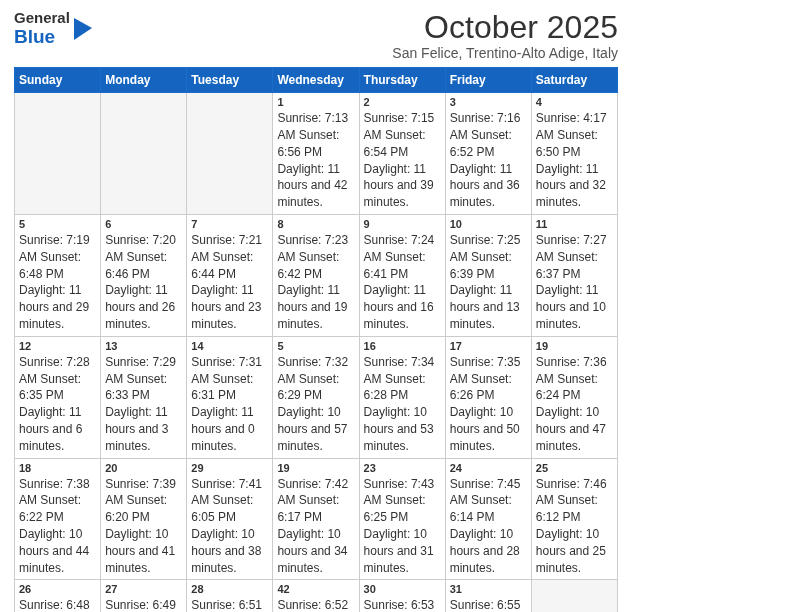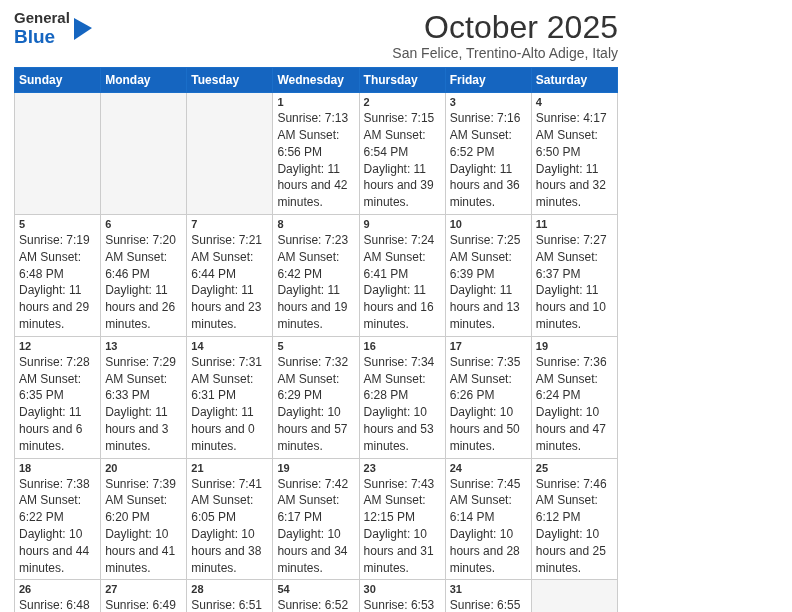--- a/index.html
+++ b/index.html
@@ -262,35 +262,35 @@
 Sunset: 6:22 PM
 Daylight: 10 hours and 44 minutes.</div>
           </td>
           <td>
             <div class="day-num">20</div>
             <div class="day-info">Sunrise: 7:39 AM
 Sunset: 6:20 PM
 Daylight: 10 hours and 41 minutes.</div>
           </td>
           <td>
-            <div class="day-num">21</div>
+            <div class="day-num">29</div>
             <div class="day-info">Sunrise: 7:41 AM
 Sunset: 6:05 PM
 Daylight: 10 hours and 38 minutes.</div>
           </td>
           <td>
             <div class="day-num">19</div>
             <div class="day-info">Sunrise: 7:42 AM
 Sunset: 6:17 PM
 Daylight: 10 hours and 34 minutes.</div>
           </td>
           <td>
             <div class="day-num">23</div>
             <div class="day-info">Sunrise: 7:43 AM
-Sunset: 12:15 PM
+Sunset: 6:25 PM
 Daylight: 10 hours and 31 minutes.</div>
           </td>
           <td>
             <div class="day-num">24</div>
             <div class="day-info">Sunrise: 7:45 AM
 Sunset: 6:14 PM
 Daylight: 10 hours and 28 minutes.</div>
           </td>
           <td>
             <div class="day-num">25</div>
@@ -312,21 +312,21 @@
 Sunset: 5:09 PM
 Daylight: 10 hours and 19 minutes.</div>
           </td>
           <td>
             <div class="day-num">28</div>
             <div class="day-info">Sunrise: 6:51 AM
 Sunset: 5:07 PM
 Daylight: 10 hours and 16 minutes.</div>
           </td>
           <td>
-            <div class="day-num">54</div>
+            <div class="day-num">42</div>
             <div class="day-info">Sunrise: 6:52 AM
 Sunset: 5:05 PM
 Daylight: 10 hours and 13 minutes.</div>
           </td>
           <td>
             <div class="day-num">30</div>
             <div class="day-info">Sunrise: 6:53 AM
 Sunset: 5:04 PM
 Daylight: 10 hours and 10 minutes.</div>
           </td>

